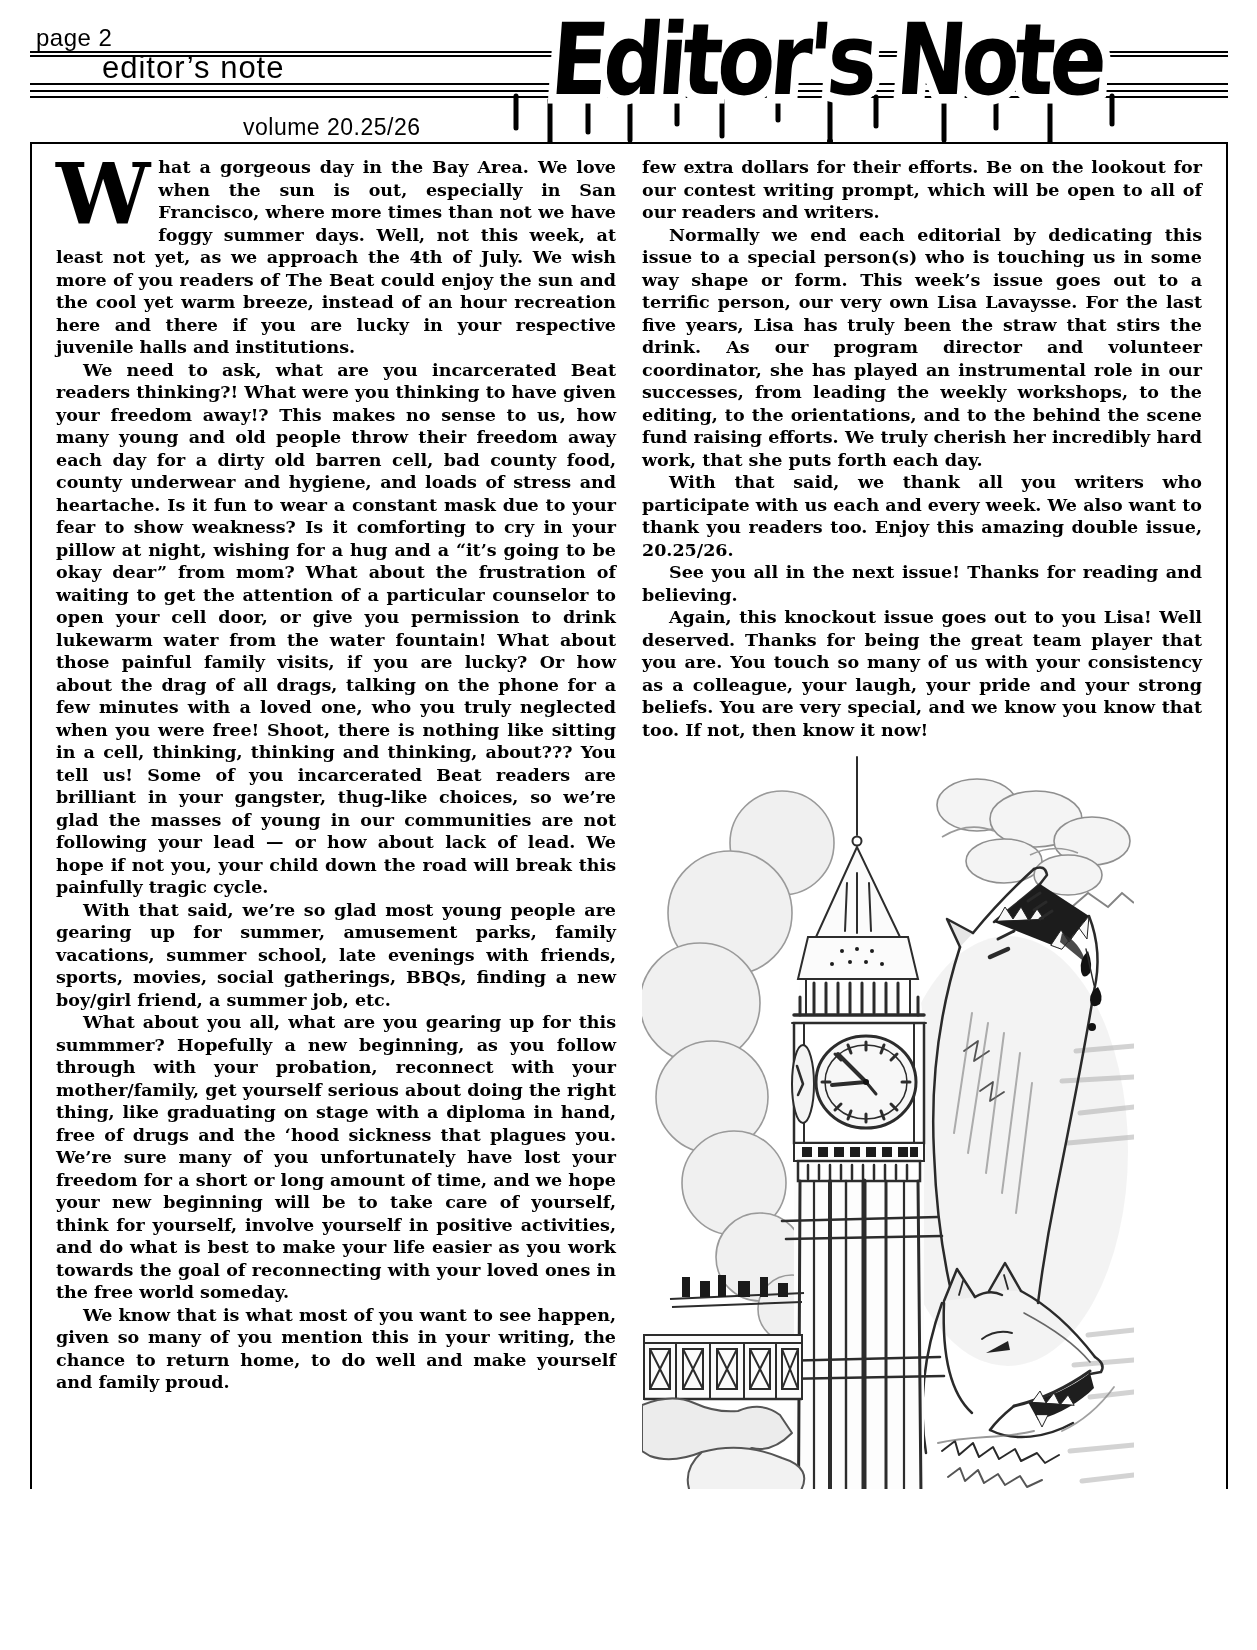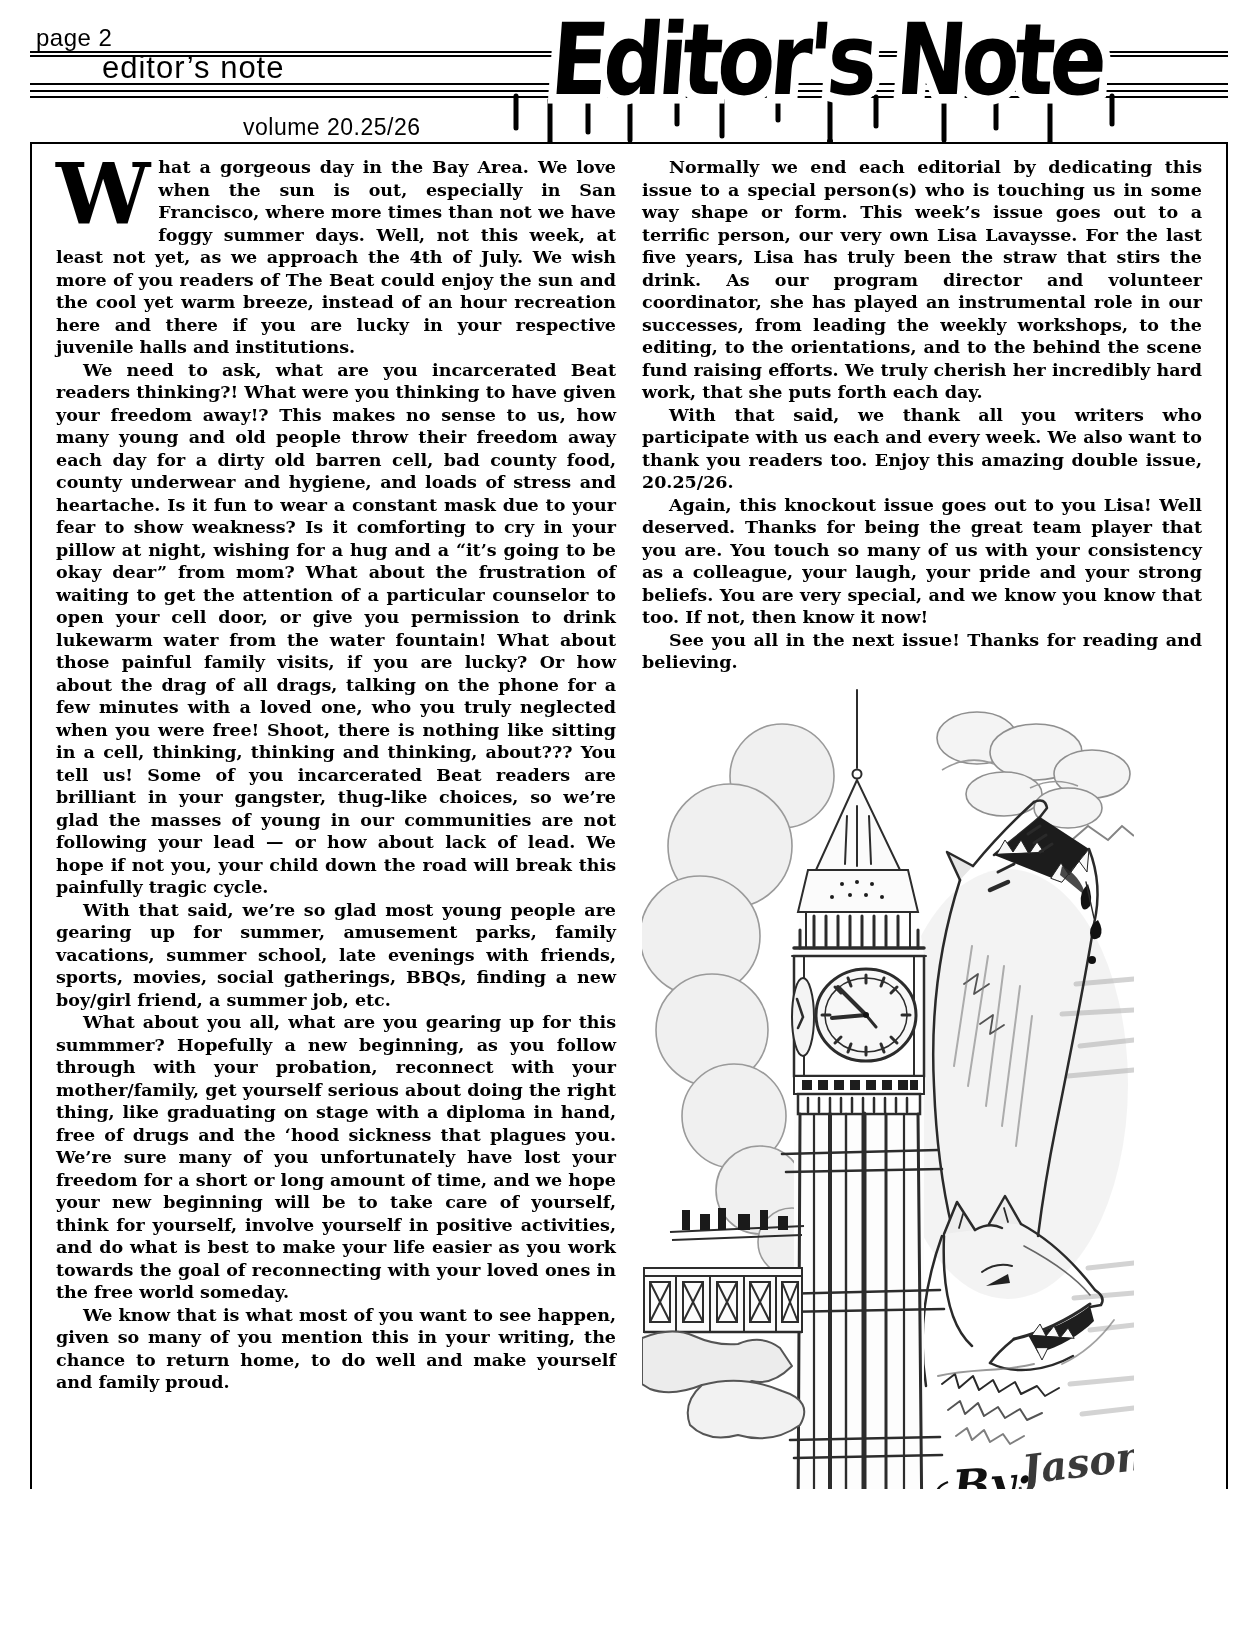--- a/index.html
+++ b/index.html
@@ -76,24 +76,25 @@
     <div class="col">
       <p class="no-indent"><span class="dropcap">W</span><span>hat a gorgeous day in the Bay Area. We love when the sun is out, especially in San Francisco, where more times than not we have foggy summer days.  Well, not this week, at least not yet, as we approach the 4th of July. We wish more of you readers of The Beat could enjoy the sun and the cool yet warm breeze, instead of an hour recreation here and there if you are lucky in your respective juvenile halls and institutions.</span></p>
       <p>We need to ask, what are you incarcerated Beat readers thinking?! What were you thinking to have given your freedom away!? This makes no sense to us, how many young and old people throw their freedom away each day for a dirty old barren cell, bad county food, county underwear and hygiene, and loads of stress and heartache. Is it fun to wear a constant mask due to your fear to show weakness? Is it comforting to cry in your pillow at night, wishing for a hug and a “it’s going to be okay dear” from mom? What about the frustration of waiting to get the attention of a particular counselor to open your cell door, or give you permission to drink lukewarm water from the water fountain! What about those painful family visits, if you are lucky? Or how about the drag of all drags, talking on the phone for a few minutes with a loved one, who you truly neglected when you were free! Shoot, there is nothing like sitting in a cell, thinking, thinking and thinking, about??? You tell us! Some of you incarcerated Beat readers are brilliant in your gangster, thug-like choices, so we’re glad the masses of young in our communities are not following your lead — or how about lack of lead. We hope if not you, your child down the road will break this painfully tragic cycle.</p>
       <p>With that said, we’re so glad most young people are gearing up for summer, amusement parks, family vacations, summer school, late evenings with friends, sports, movies, social gatherings, BBQs, finding a new boy/girl friend, a summer job, etc.</p>
       <p>What about you all, what are you gearing up for this summmer? Hopefully a new beginning, as you follow through with your probation, reconnect with your mother/family, get yourself serious about doing the right thing, like graduating on stage with a diploma in hand, free of drugs and the ‘hood sickness that plagues you. We’re sure many of you unfortunately have lost your freedom for a short or long amount of time, and we hope your new beginning will be to take care of yourself, think for yourself, involve yourself in positive activities, and do what is best to make your life easier as you work towards the goal of reconnecting with your loved ones in the free world someday.</p>
       <p>We know that is what most of you want to see happen, given so many of you mention this in your writing, the chance to return home, to do well and make yourself and family proud.</p>
 
     </div>
 
     <div class="col">
+      <p class="no-indent">few extra dollars for their efforts.  Be on the lookout for our contest writing prompt, which will be open to all of our readers and writers.</p>
       <p>Normally we end each editorial by dedicating this issue to a special person(s) who is touching us in some way shape or form. This week’s issue goes out to a terrific person, our very own Lisa Lavaysse. For the last five years, Lisa has truly been the straw that stirs the drink. As our program director and volunteer coordinator, she has played an instrumental role in our successes, from leading the weekly workshops, to the editing, to the orientations, and to the behind the scene fund raising efforts. We truly cherish her incredibly hard work, that she puts forth each day.</p>
       <p>With that said, we thank all you writers who participate with us each and every week. We also want to thank you readers too. Enjoy this amazing double issue, 20.25/26.</p>
+      <p>See you all in the next issue! Thanks for reading and believing.</p>
       <p>Again, this knockout issue goes out to you Lisa! Well deserved. Thanks for being the great team player that you are. You touch so many of us with your consistency as a colleague, your laugh, your pride and your strong beliefs. You are very special, and we know you know that too. If not, then know it now!</p>
-      <p>See you all in the next issue! Thanks for reading and believing.</p>
 
       <div class="illustration">
         <svg width="492" height="852" viewBox="0 0 492 852">
 
           <g stroke="#9a9a9a" stroke-width="1.6" fill="#f0f0f0">
             <circle cx="140" cy="92" r="52"></circle>
               <circle cx="88" cy="162" r="62"></circle>
             <circle cx="58" cy="252" r="60"></circle>
               <circle cx="70" cy="346" r="56"></circle>
             <circle cx="92" cy="432" r="52"></circle>

